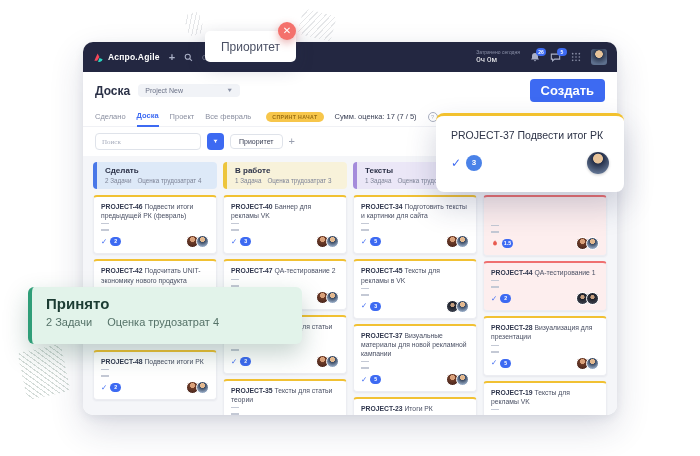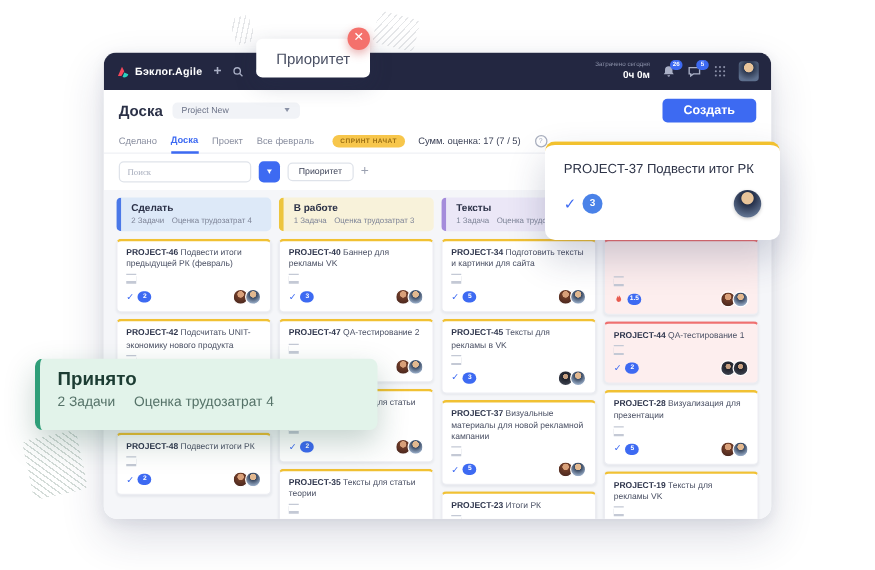--- a/index.html
+++ b/index.html
@@ -13,35 +13,35 @@
   
   .topbar{height:30px;background:#232741;display:flex;align-items:center;padding:0 10px;gap:9px;}
   .brand{display:flex;align-items:center;gap:4px;}
   .brand-name{color:#fff;font-size:8.5px;font-weight:bold;letter-spacing:.2px;}
   .tb-plus{color:#aab0c6;font-size:11px;font-weight:bold;line-height:1;cursor:pointer;}
   .tb-icon{display:flex;align-items:center;}
   .tb-nav-text{color:#7f8499;font-size:7.5px;}
   .tb-right{margin-left:auto;display:flex;align-items:center;gap:10px;}
   .time-block{text-align:left;line-height:1.2;}
   .time-label{color:#8a90a8;font-size:5px;display:block;}
-  .time-value{color:#fff;font-size:8px;font-weight:bold;display:block;text-align:right;}
+  .time-value{color:#fff;font-size:8px;font-weight:normal;display:block;}
   .badge-icon{position:relative;display:flex;align-items:center;}
   .mini-badge{position:absolute;top:-4px;right:-6px;background:#3d6af2;color:#fff;font-size:5px;
     min-width:8px;height:8px;line-height:8px;text-align:center;border-radius:5px;padding:0 1px;font-weight:bold;}
   .tb-avatar{width:16px;height:16px;border-radius:3px;
     background:radial-gradient(circle at 50% 32%,#e8c49a 26%,#2e3a52 30%,#5d6f8d 75%);}
 
   
   .page-header{display:flex;align-items:center;padding:7px 12px 5px;gap:8px;}
   .page-title{font-size:12px;font-weight:bold;color:#2b3147;}
   .project-select{display:flex;align-items:center;justify-content:space-between;background:#f1f3f7;
     border-radius:4px;padding:3px 7px;font-size:7px;color:#6b7287;width:88px;cursor:pointer;}
   .chevron{color:#8b92a6;font-size:7px;transform:scaleY(.8);}
-  .create-btn{margin-left:auto;background:#3d6af2;color:#fff;font-size:10px;font-weight:bold;
-    padding:4px 17px;border-radius:4px;border:none;cursor:pointer;}
+  .create-btn{margin-left:auto;background:#3d6af2;color:#fff;font-size:13px;font-weight:bold;
+    padding:4px 11px;border-radius:4px;border:none;cursor:pointer;}
 
   
   .tabs-row{display:flex;align-items:center;padding:0 12px;gap:11px;border-bottom:1px solid #f0f1f5;height:19px;}
   .tab{font-size:7.5px;color:#8a8fa0;padding:4px 0 5px;cursor:pointer;}
   .tab.active{color:#3d6af2;font-weight:bold;border-bottom:2px solid #3d6af2;}
   .sprint-badge{background:#f7c64b;color:#9a6e12;font-size:5.2px;font-weight:bold;letter-spacing:.4px;
     padding:2px 6px;border-radius:7px;margin-left:4px;}
   .sprint-summary{font-size:7.5px;color:#3c4257;}
   .info-icon{width:8px;height:8px;border:1px solid #aab0bf;border-radius:50%;color:#aab0bf;
     font-size:5.5px;line-height:8px;text-align:center;display:inline-block;}
@@ -127,21 +127,21 @@
   <div class="window">
 
     <div class="topbar">
       <div class="brand">
         <span class="tb-icon">
           <svg width="11" height="11" viewBox="0 0 24 24">
               <path fill="#f4475a" d="M3 19 L10 3 L14 11 L9 19 Z"></path>
               <path fill="#2bd4c0" d="M11 21 a7 7 0 0 0 10-5 l-7-3 Z"></path>
             </svg>
         </span>
-        <span class="brand-name">Бэклог.Agile</span>
+        <span class="brand-name">Аспро.Agile</span>
       </div>
       <span class="tb-plus">+</span>
       <span class="tb-icon">
         <svg width="9" height="9" viewBox="0 0 12 12">
             <circle cx="5" cy="5" r="3.4" fill="none" stroke="#aab0c6" stroke-width="1.4"></circle>
             <line x1="7.6" y1="7.6" x2="10.6" y2="10.6" stroke="#aab0c6" stroke-width="1.4"></line>
           </svg>
       </span>
       <span class="tb-nav-text">Спринт</span>
       <div class="tb-right">

